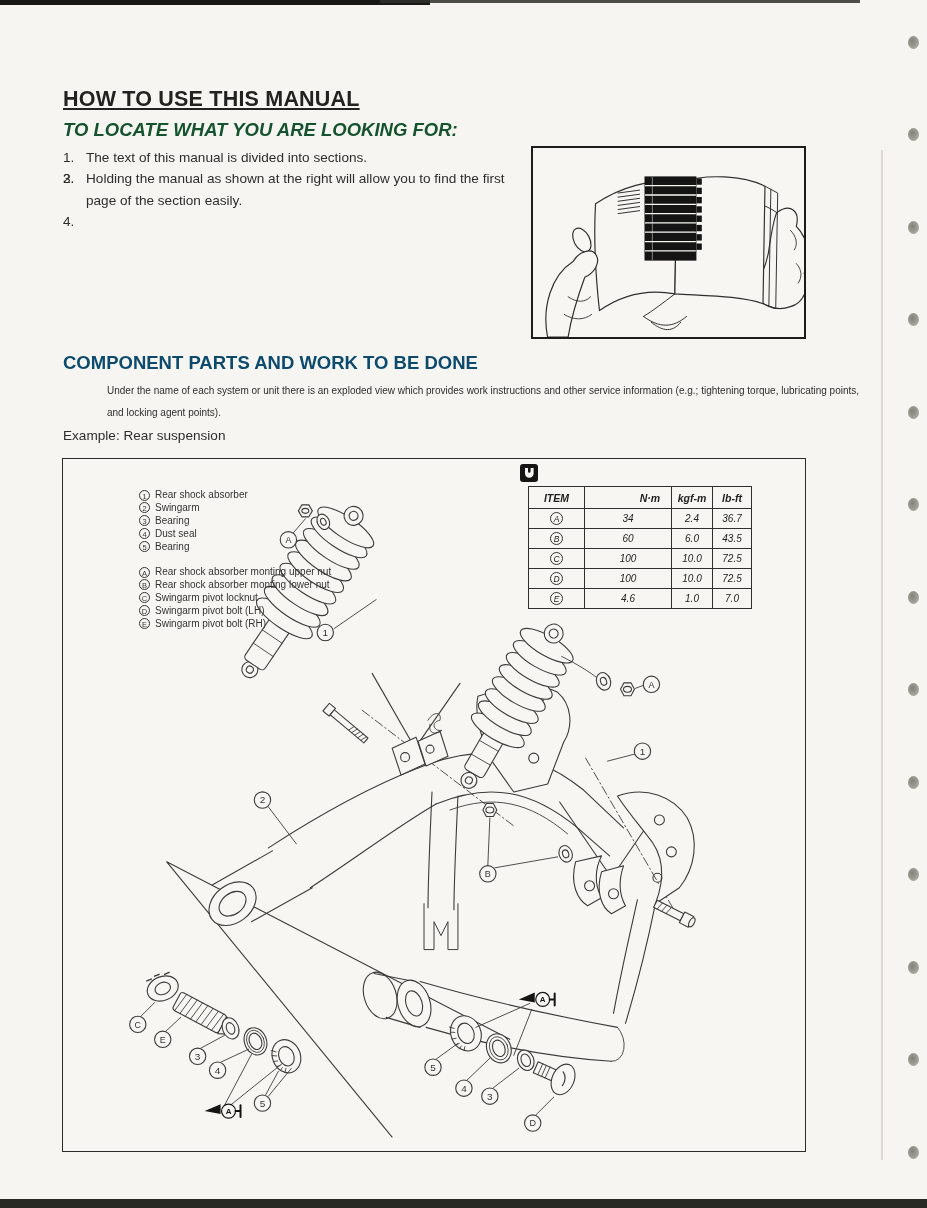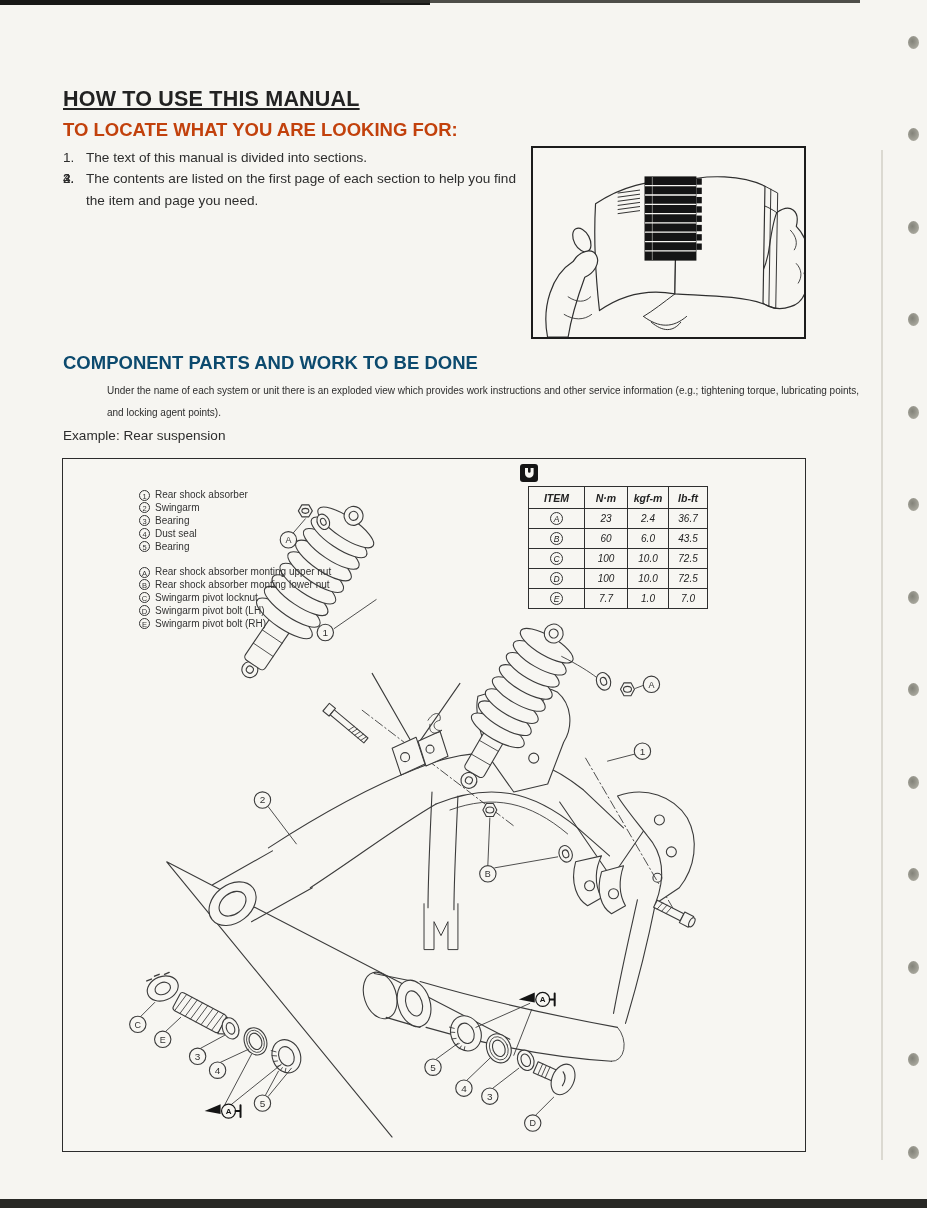--- a/index.html
+++ b/index.html
@@ -12,21 +12,21 @@
   .abs{position:absolute;}
   
   .top-bar1{left:0;top:0;width:430px;height:5px;background:#181816;}
   .top-bar2{left:380px;top:0;width:480px;height:3px;background:#30302c;opacity:.85;}
   .bottom-bar{left:0;top:1199px;width:927px;height:9px;background:#282825;}
   .v-line{left:881px;top:150px;width:2px;height:1010px;background:#dbd9d1;}
   .binder-dot{left:908px;width:11px;height:13px;border-radius:50%;
     background:radial-gradient(ellipse at 40% 40%, #6e6e64, #9a998e 70%, #b5b4a9);opacity:.85;}
   
   .h1{left:63px;top:87px;font-size:21.5px;font-weight:bold;color:#222;letter-spacing:.2px;text-decoration:underline;}
-  .h2{left:63px;top:119px;font-size:18.5px;font-weight:bold;color:#c2410c;}
+  .h2{left:63px;top:119px;font-size:18.5px;font-weight:bold;color:#14532d;font-style:italic;}
   .steps{left:63px;top:147px;width:465px;font-size:13.6px;line-height:21.4px;}
   .steps .step{position:relative;padding-left:23px;}
   .steps .num{position:absolute;left:0;top:0;}
   .comp-h{left:63px;top:352px;font-size:18.5px;font-weight:bold;color:#0c4a6e;}
   .comp-p{left:63px;top:380px;width:758px;font-size:10px;line-height:21.6px;margin-left:44px;}
   .example{left:63px;top:428px;font-size:13.6px;}
   
   .illus{left:531px;top:146px;width:275px;height:193px;border:2.2px solid #1c1c1c;
     box-sizing:border-box;background:#f7f6f2;}
   .illus svg{display:block;width:100%;height:100%;}
@@ -42,21 +42,21 @@
     border-radius:50%;font-size:7.5px;line-height:11px;text-align:center;display:block;
     box-sizing:border-box;background:#f7f6f2;}
   
   .wrench{position:absolute;left:457px;top:5px;width:18px;height:18px;background:#151515;border-radius:3px;}
   
   table.torque{position:absolute;left:465px;top:27px;border-collapse:collapse;
     font-size:10px;color:#222;background:#f7f6f2;}
   table.torque th,table.torque td{border:1px solid #2f2f2f;text-align:center;padding:0;}
   table.torque th{font-size:10.5px;font-weight:bold;height:21px;}
   table.torque td{height:19px;}
-  table.torque .c0{width:55px;} table.torque .c1{width:42px;}
+  table.torque .c0{width:55px;} table.torque .c1{width:42px;padding-left:44px;}
   table.torque .c2{width:40px;} table.torque .c3{width:38px;}
   table.torque{border:1.5px solid #2f2f2f;font-style:italic;}
   .tcirc{display:inline-block;width:13px;height:13px;border:1px solid #333;border-radius:50%;
     font-size:8.5px;line-height:12px;text-align:center;box-sizing:border-box;vertical-align:middle;}
 </style>
 </head>
 <body>
 
 <div>
 
@@ -84,24 +84,24 @@
   <div class="abs steps">
     <div class="step">
       <span class="num">1.</span>
       <span>The text of this manual is divided into sections.</span>
     </div>
     <div class="step">
       <span class="num">2.</span>
     </div>
     <div class="step">
       <span class="num">3.</span>
+      <span>Holding the manual as shown at the right will allow you to find the first page of the section easily.</span>
     </div>
     <div class="step">
       <span class="num">4.</span>
-      <span>The contents are listed on the first page of each section to help you find the item and page you need.</span>
     </div>
   </div>
 
   <div class="abs illus">
     <svg viewBox="0 0 275 193">
       <g stroke="#2f2f2f" stroke-width="1.2" fill="none" stroke-linecap="round" stroke-linejoin="round">
 
         <g>
           <path d="M248,66 C262,56 272,64 268,80 C280,92 284,114 276,128 C282,142 276,158 262,162 C246,168 230,160 224,146 C232,132 238,118 240,104 C242,90 244,76 248,66 Z" fill="#f7f6f2"></path>
           <ellipse transform="translate(176,64) rotate(18)" rx="7" ry="11" fill="#f7f6f2"></ellipse>
@@ -456,21 +456,21 @@
         <tr>
           <th class="c0">ITEM</th>
           <th class="c1">N·m</th>
           <th class="c2">kgf-m</th>
           <th class="c3">lb-ft</th>
         </tr>
       </thead>
       <tbody>
         <tr>
           <td><span class="tcirc">A</span></td>
-          <td>23</td>
+          <td>34</td>
           <td>2.4</td>
           <td>36.7</td>
         </tr>
         <tr>
           <td><span class="tcirc">B</span></td>
           <td>60</td>
           <td>6.0</td>
           <td>43.5</td>
         </tr>
         <tr>
@@ -480,20 +480,20 @@
           <td>72.5</td>
         </tr>
         <tr>
           <td><span class="tcirc">D</span></td>
           <td>100</td>
           <td>10.0</td>
           <td>72.5</td>
         </tr>
         <tr>
           <td><span class="tcirc">E</span></td>
-          <td>7.7</td>
+          <td>4.6</td>
           <td>1.0</td>
           <td>7.0</td>
         </tr>
       </tbody>
     </table>
   </div>
 </div>
 
 </body></html>

